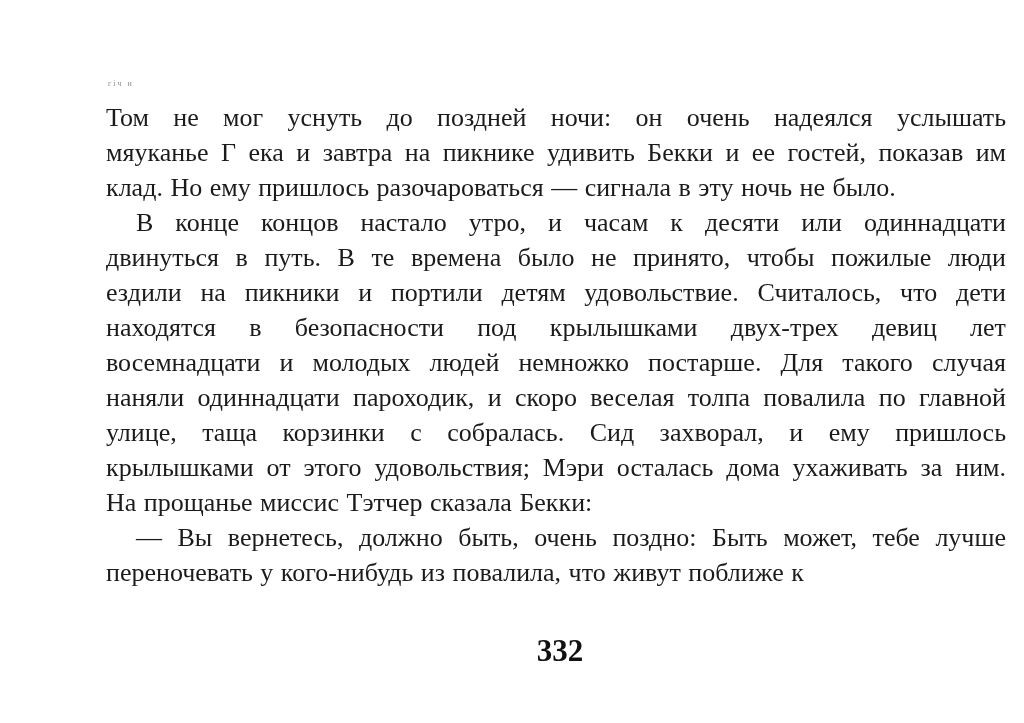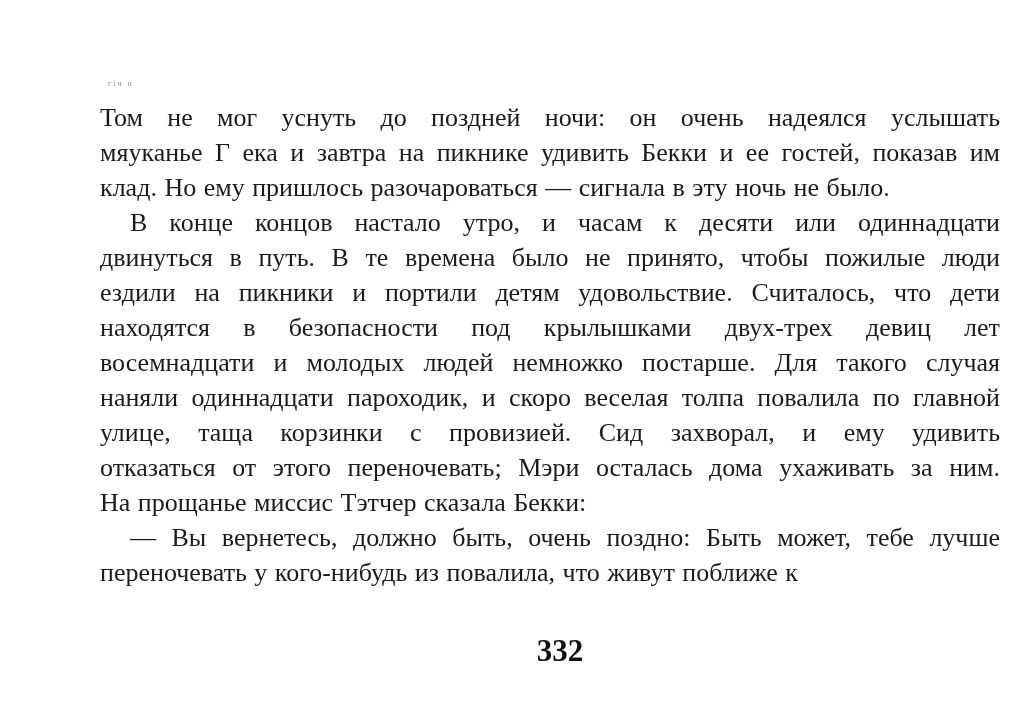--- a/index.html
+++ b/index.html
@@ -22,21 +22,21 @@
     left: 60px;
     top: 80px;
     font-size: 8px;
     line-height: 8px;
     color: #8f8f8f;
     letter-spacing: 2px;
     font-family: "Liberation Serif", "DejaVu Serif", serif;
   }
   .text-block {
     position: absolute;
-    left: 52px;
+    left: 58px;
     top: 100px;
     width: 900px;
   }
   .line {
     font-size: 26px;
     line-height: 35px;
     height: 35px;
     overflow: hidden;
     text-align: justify;
     text-align-last: justify;
@@ -71,22 +71,22 @@
   <div class="text-block">
     <div class="line">Том не мог уснуть до поздней ночи: он очень надеялся услышать</div>
     <div class="line">мяуканье Г ека и завтра на пикнике удивить Бекки и ее гостей, показав им</div>
     <div class="line end">клад. Но ему пришлось разочароваться — сигнала в эту ночь не было.</div>
     <div class="line ind">В конце концов настало утро, и часам к десяти или одиннадцати</div>
     <div class="line">двинуться в путь. В те времена было не принято, чтобы пожилые люди</div>
     <div class="line">ездили на пикники и портили детям удовольствие. Считалось, что дети</div>
     <div class="line">находятся в безопасности под крылышками двух-трех девиц лет</div>
     <div class="line">восемнадцати и молодых людей немножко постарше. Для такого случая</div>
     <div class="line">наняли одиннадцати пароходик, и скоро веселая толпа повалила по главной</div>
-    <div class="line">улице, таща корзинки с провизией. Сид захворал, и ему удивить</div>
-    <div class="line">отказаться от этого переночевать; Мэри осталась дома ухаживать за ним.</div>
+    <div class="line">улице, таща корзинки с собралась. Сид захворал, и ему пришлось</div>
+    <div class="line">крылышками от этого удовольствия; Мэри осталась дома ухаживать за ним.</div>
     <div class="line end">На прощанье миссис Тэтчер сказала Бекки:</div>
     <div class="line ind">— Вы вернетесь, должно быть, очень поздно: Быть может, тебе лучше</div>
     <div class="line end">переночевать у кого-нибудь из повалила, что живут поближе к</div>
   </div>
 
   <div class="page-number">332</div>
 
 </div>
 
 </body></html>

